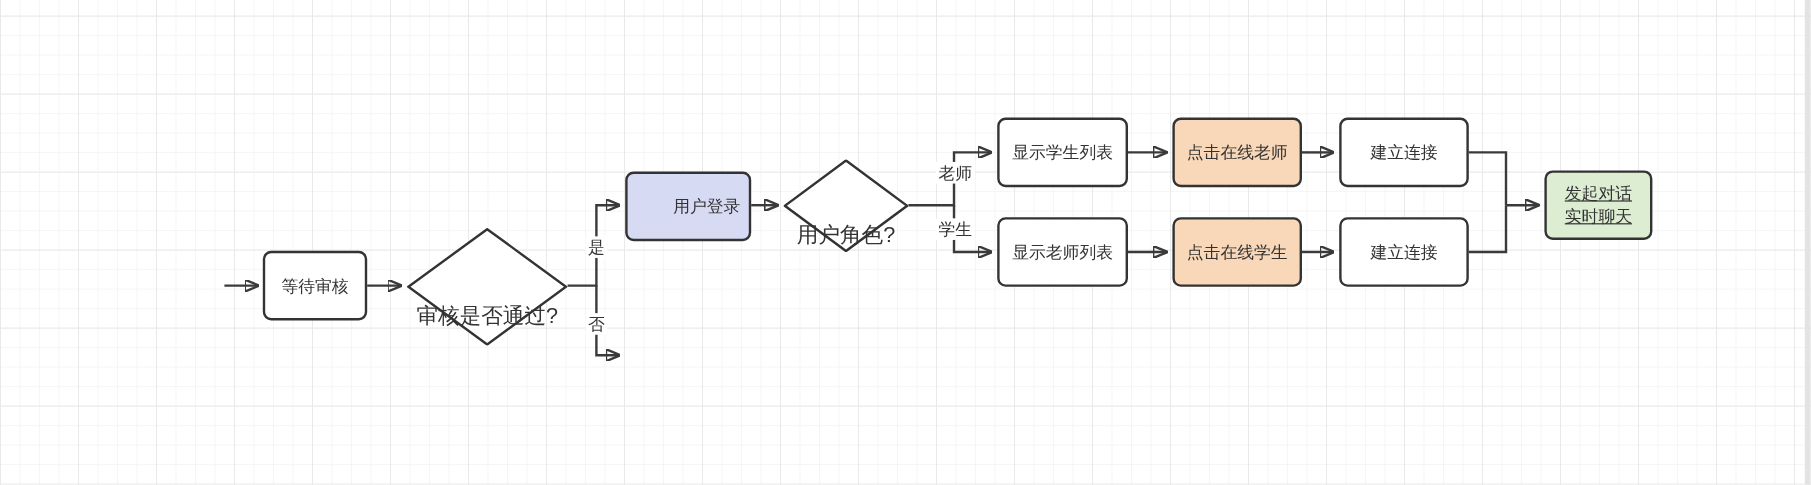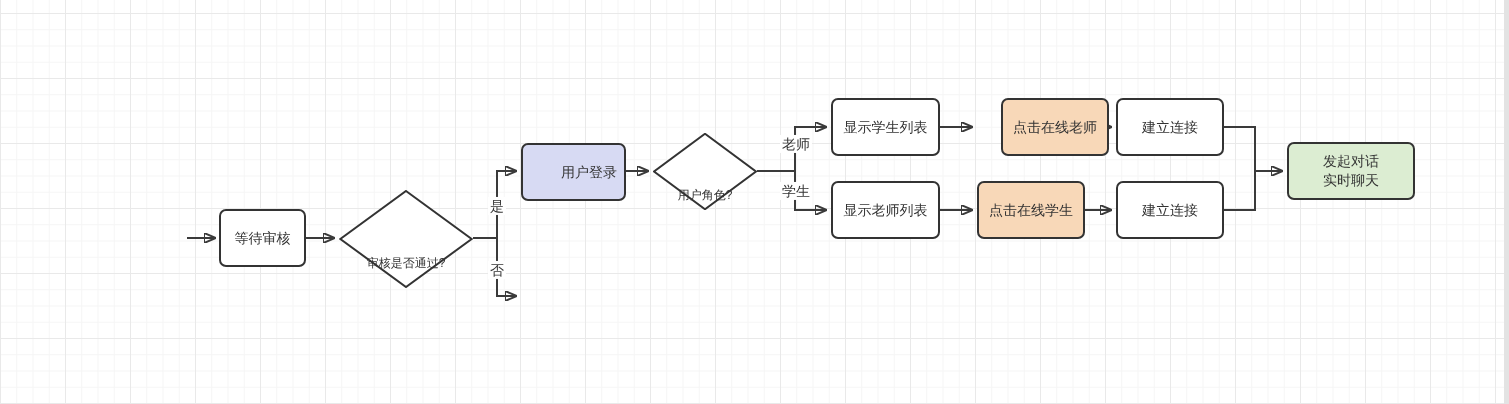--- a/index.html
+++ b/index.html
@@ -62,21 +62,21 @@
   }
   .decision svg {
     position: absolute;
     left: 0; top: 0;
     width: 100%;
     height: 100%;
   }
   .decision .node-label {
     position: relative;
     color: #333333;
-    font-size: 12px;
+    font-size: 18px;
     text-align: center;
     margin-top: 48px;
   }
   .edge-label {
     position: absolute;
     background: #ffffff;
     color: #333333;
     font-size: 14px;
     line-height: 1.15;
     padding: 1px 2px;
@@ -133,28 +133,28 @@
 
 
   <div class="decision" style="left:653px; top:133px; width:104px; height:77px;">
     <svg viewBox="0 0 100 100" preserveAspectRatio="none">
       <polygon points="50,1 99,50 50,99 1,50" fill="#ffffff" stroke="#333333" stroke-width="2" vector-effect="non-scaling-stroke"></polygon>
     </svg>
     <span class="node-label">用户角色?</span>
   </div>
 
   <div class="node" style="left:831px; top:98px; width:109px; height:58px;">显示学生列表</div>
-  <div class="node fill-orange" style="left:977px; top:98px; width:108px; height:58px;margin-left:24px;">点击在线老师</div>
+  <div class="node fill-orange" style="left:977px; top:98px; width:108px; height:58px;">点击在线老师</div>
   <div class="node" style="left:1116px; top:98px; width:108px; height:58px;">建立连接</div>
 
   <div class="node" style="left:831px; top:181px; width:109px; height:58px;">显示老师列表</div>
   <div class="node fill-orange" style="left:977px; top:181px; width:108px; height:58px;">点击在线学生</div>
   <div class="node" style="left:1116px; top:181px; width:108px; height:58px;">建立连接</div>
 
-  <div class="node fill-green" style="left:1287px; top:142px; width:128px; height:58px;">发起对话
+  <div class="node fill-green" style="left:1287px; top:142px; width:90px; height:58px;text-decoration:underline;">发起对话
 实时聊天</div>
 
   <div class="edge-label" style="left:497px; top:206px;">是</div>
   <div class="edge-label" style="left:497px; top:270px;">否</div>
   <div class="edge-label" style="left:796px; top:144px;">老师</div>
   <div class="edge-label" style="left:796px; top:191px;">学生</div>
 
   <div class="v-scrollbar"></div>
 
 </div>

